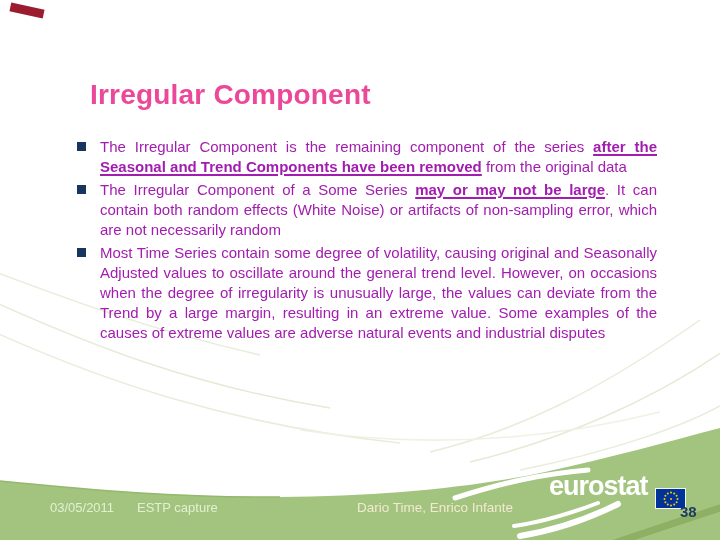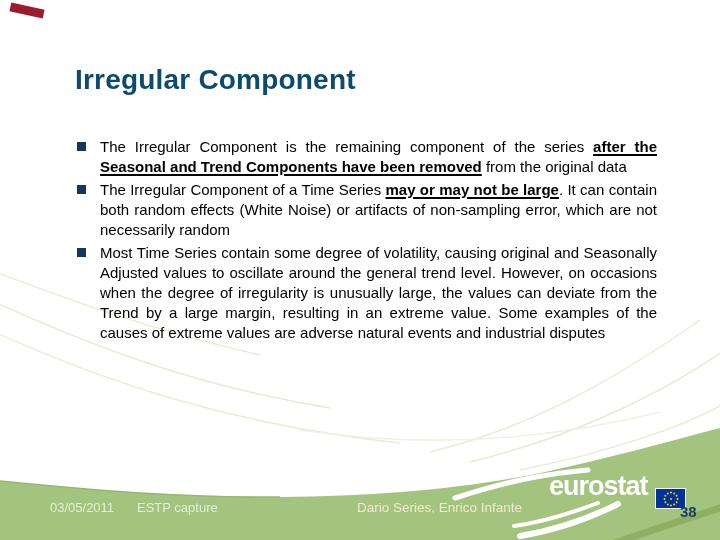--- a/index.html
+++ b/index.html
@@ -6,27 +6,27 @@
   .slide{
     position:relative;width:720px;height:540px;background:#ffffff;overflow:hidden;
     font-family:"Liberation Sans",sans-serif;
   }
   svg.layer{position:absolute;left:0;top:0;width:720px;height:540px;pointer-events:none;}
   .red-wedge{
     position:absolute;left:10px;top:6px;width:34px;height:9px;
     background:#9b1c2e;transform:rotate(12deg);
   }
   h1.title{
-    position:absolute;left:75px;top:64px;margin:0;
-    font-size:28px;font-weight:bold;color:#0c4a6e;letter-spacing:.2px;white-space:nowrap;
+    position:absolute;left:75px;top:64px;margin:15px;
+    font-size:28px;font-weight:bold;color:#ec4899;letter-spacing:.2px;white-space:nowrap;
   }
   ul.bullets{position:absolute;left:75px;top:137px;width:582px;margin:0;padding:0;list-style:none;}
   ul.bullets li{
     position:relative;padding-left:25px;margin-bottom:3px;
-    font-size:15px;line-height:20px;color:#000000;text-align:justify;
+    font-size:15px;line-height:20px;color:#a21caf;text-align:justify;
   }
   .marker{position:absolute;left:2px;top:5px;width:9px;height:9px;background:#17365d;}
   .seg-bold{font-weight:bold;}
   .seg-underline{text-decoration:underline;text-decoration-thickness:2px;text-underline-offset:2px;}
   .footer-date{position:absolute;left:50px;top:500px;font-size:13px;color:#e3efd3;}
   .footer-course{position:absolute;left:137px;top:500px;font-size:13px;color:#e3efd3;}
   .footer-authors{position:absolute;left:357px;top:500px;font-size:13.5px;color:#f3e9d2;}
   .logo-text{
     position:absolute;left:549px;top:471px;font-size:27px;font-weight:bold;
     color:#ffffff;letter-spacing:-1px;
@@ -60,36 +60,36 @@
     <path d="M520,470 C 610,452 690,425 730,400" stroke="#e7edda" stroke-width="1.5" fill="none"></path>
     <path d="M300,430 C 420,448 540,442 660,412" stroke="#eef2e3" stroke-width="1.5" fill="none"></path>
   </svg>
 
   <div class="red-wedge"></div>
 
   <h1 class="title">Irregular Component</h1>
 
   <ul class="bullets" id="bullet-list">
       <li><span class="marker"></span><span>The Irregular Component is the remaining component of the series </span><span class="seg-bold seg-underline">after the Seasonal and Trend Components have been removed</span><span> from the original data</span></li>
-      <li><span class="marker"></span><span>The Irregular Component of a Time Series </span><span class="seg-bold seg-underline">may or may not be large</span><span>. It can contain both random effects (White Noise) or artifacts of non-sampling error, which are not necessarily random</span></li>
+      <li><span class="marker"></span><span>The Irregular Component of a Some Series </span><span class="seg-bold seg-underline">may or may not be large</span><span>. It can contain both random effects (White Noise) or artifacts of non-sampling error, which are not necessarily random</span></li>
       <li><span class="marker"></span><span>Most Time Series contain some degree of volatility, causing original and Seasonally Adjusted values to oscillate around the general trend level. However, on occasions when the degree of irregularity is unusually large, the values can deviate from the Trend by a large margin, resulting in an extreme value. Some examples of the causes of extreme values are adverse natural events and industrial disputes</span></li>
     </ul>
 
   <svg class="layer" viewBox="0 0 720 540">
     <path d="M0,481 C 90,490 180,498 280,497 C 380,496 470,488 545,472 C 610,458 670,441 720,428 L720,540 L0,540 Z" fill="#a3c47e"></path>
     <path d="M0,481 C 90,490 180,498 280,497" stroke="#93b86e" stroke-width="1.5" fill="none"></path>
     <path d="M612,544 C 658,528 696,516 726,506" stroke="#8db064" stroke-width="7" fill="none"></path>
     <path d="M455,498 C 505,482 542,474 588,470" stroke="#ffffff" stroke-width="5" fill="none" stroke-linecap="round"></path>
     <path d="M520,536 C 556,530 592,517 618,504" stroke="#ffffff" stroke-width="6" fill="none" stroke-linecap="round"></path>
     <path d="M514,526 C 544,522 574,512 598,503" stroke="#ffffff" stroke-width="4" fill="none" stroke-linecap="round"></path>
   </svg>
 
   <span class="footer-date">03/05/2011</span>
   <span class="footer-course">ESTP capture</span>
-  <span class="footer-authors">Dario Series, Enrico Infante</span>
+  <span class="footer-authors">Dario Time, Enrico Infante</span>
 
   <span class="logo-text">eurostat</span>
 
   <div class="eu-flag">
     <div class="eu-stars"></div>
   </div>
 
   <span class="page-num">38</span>
 
 </div>

